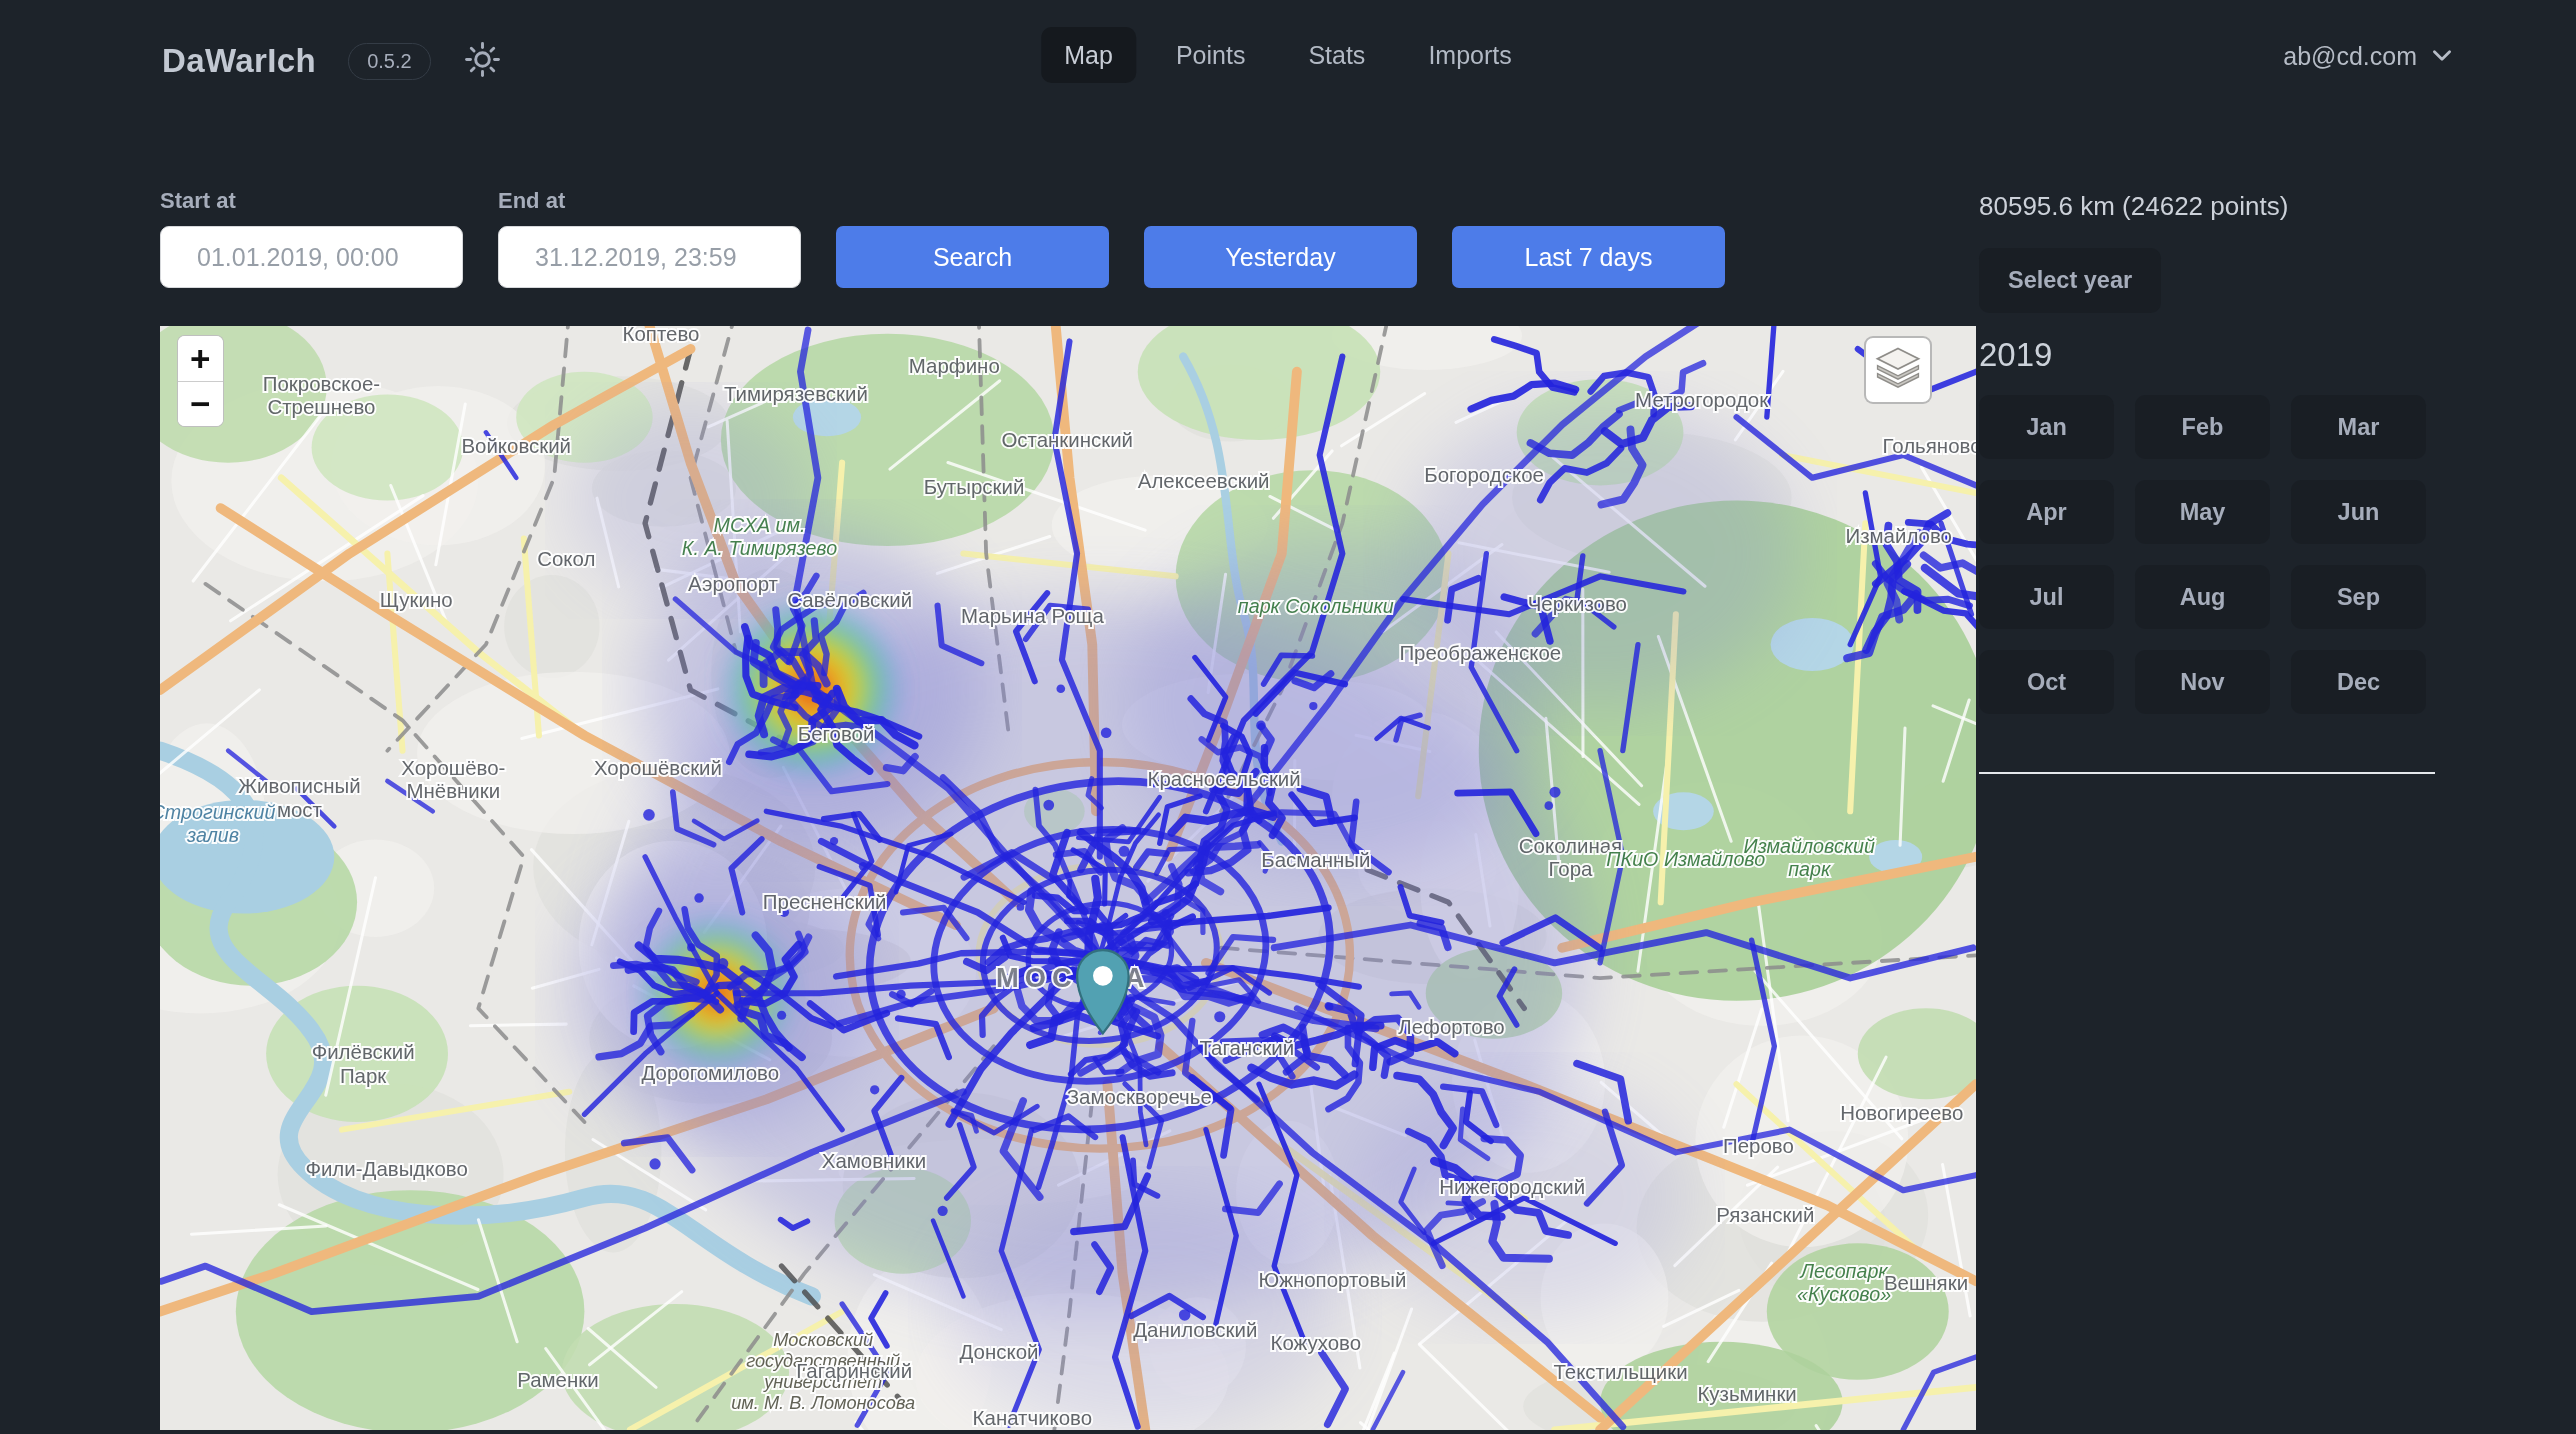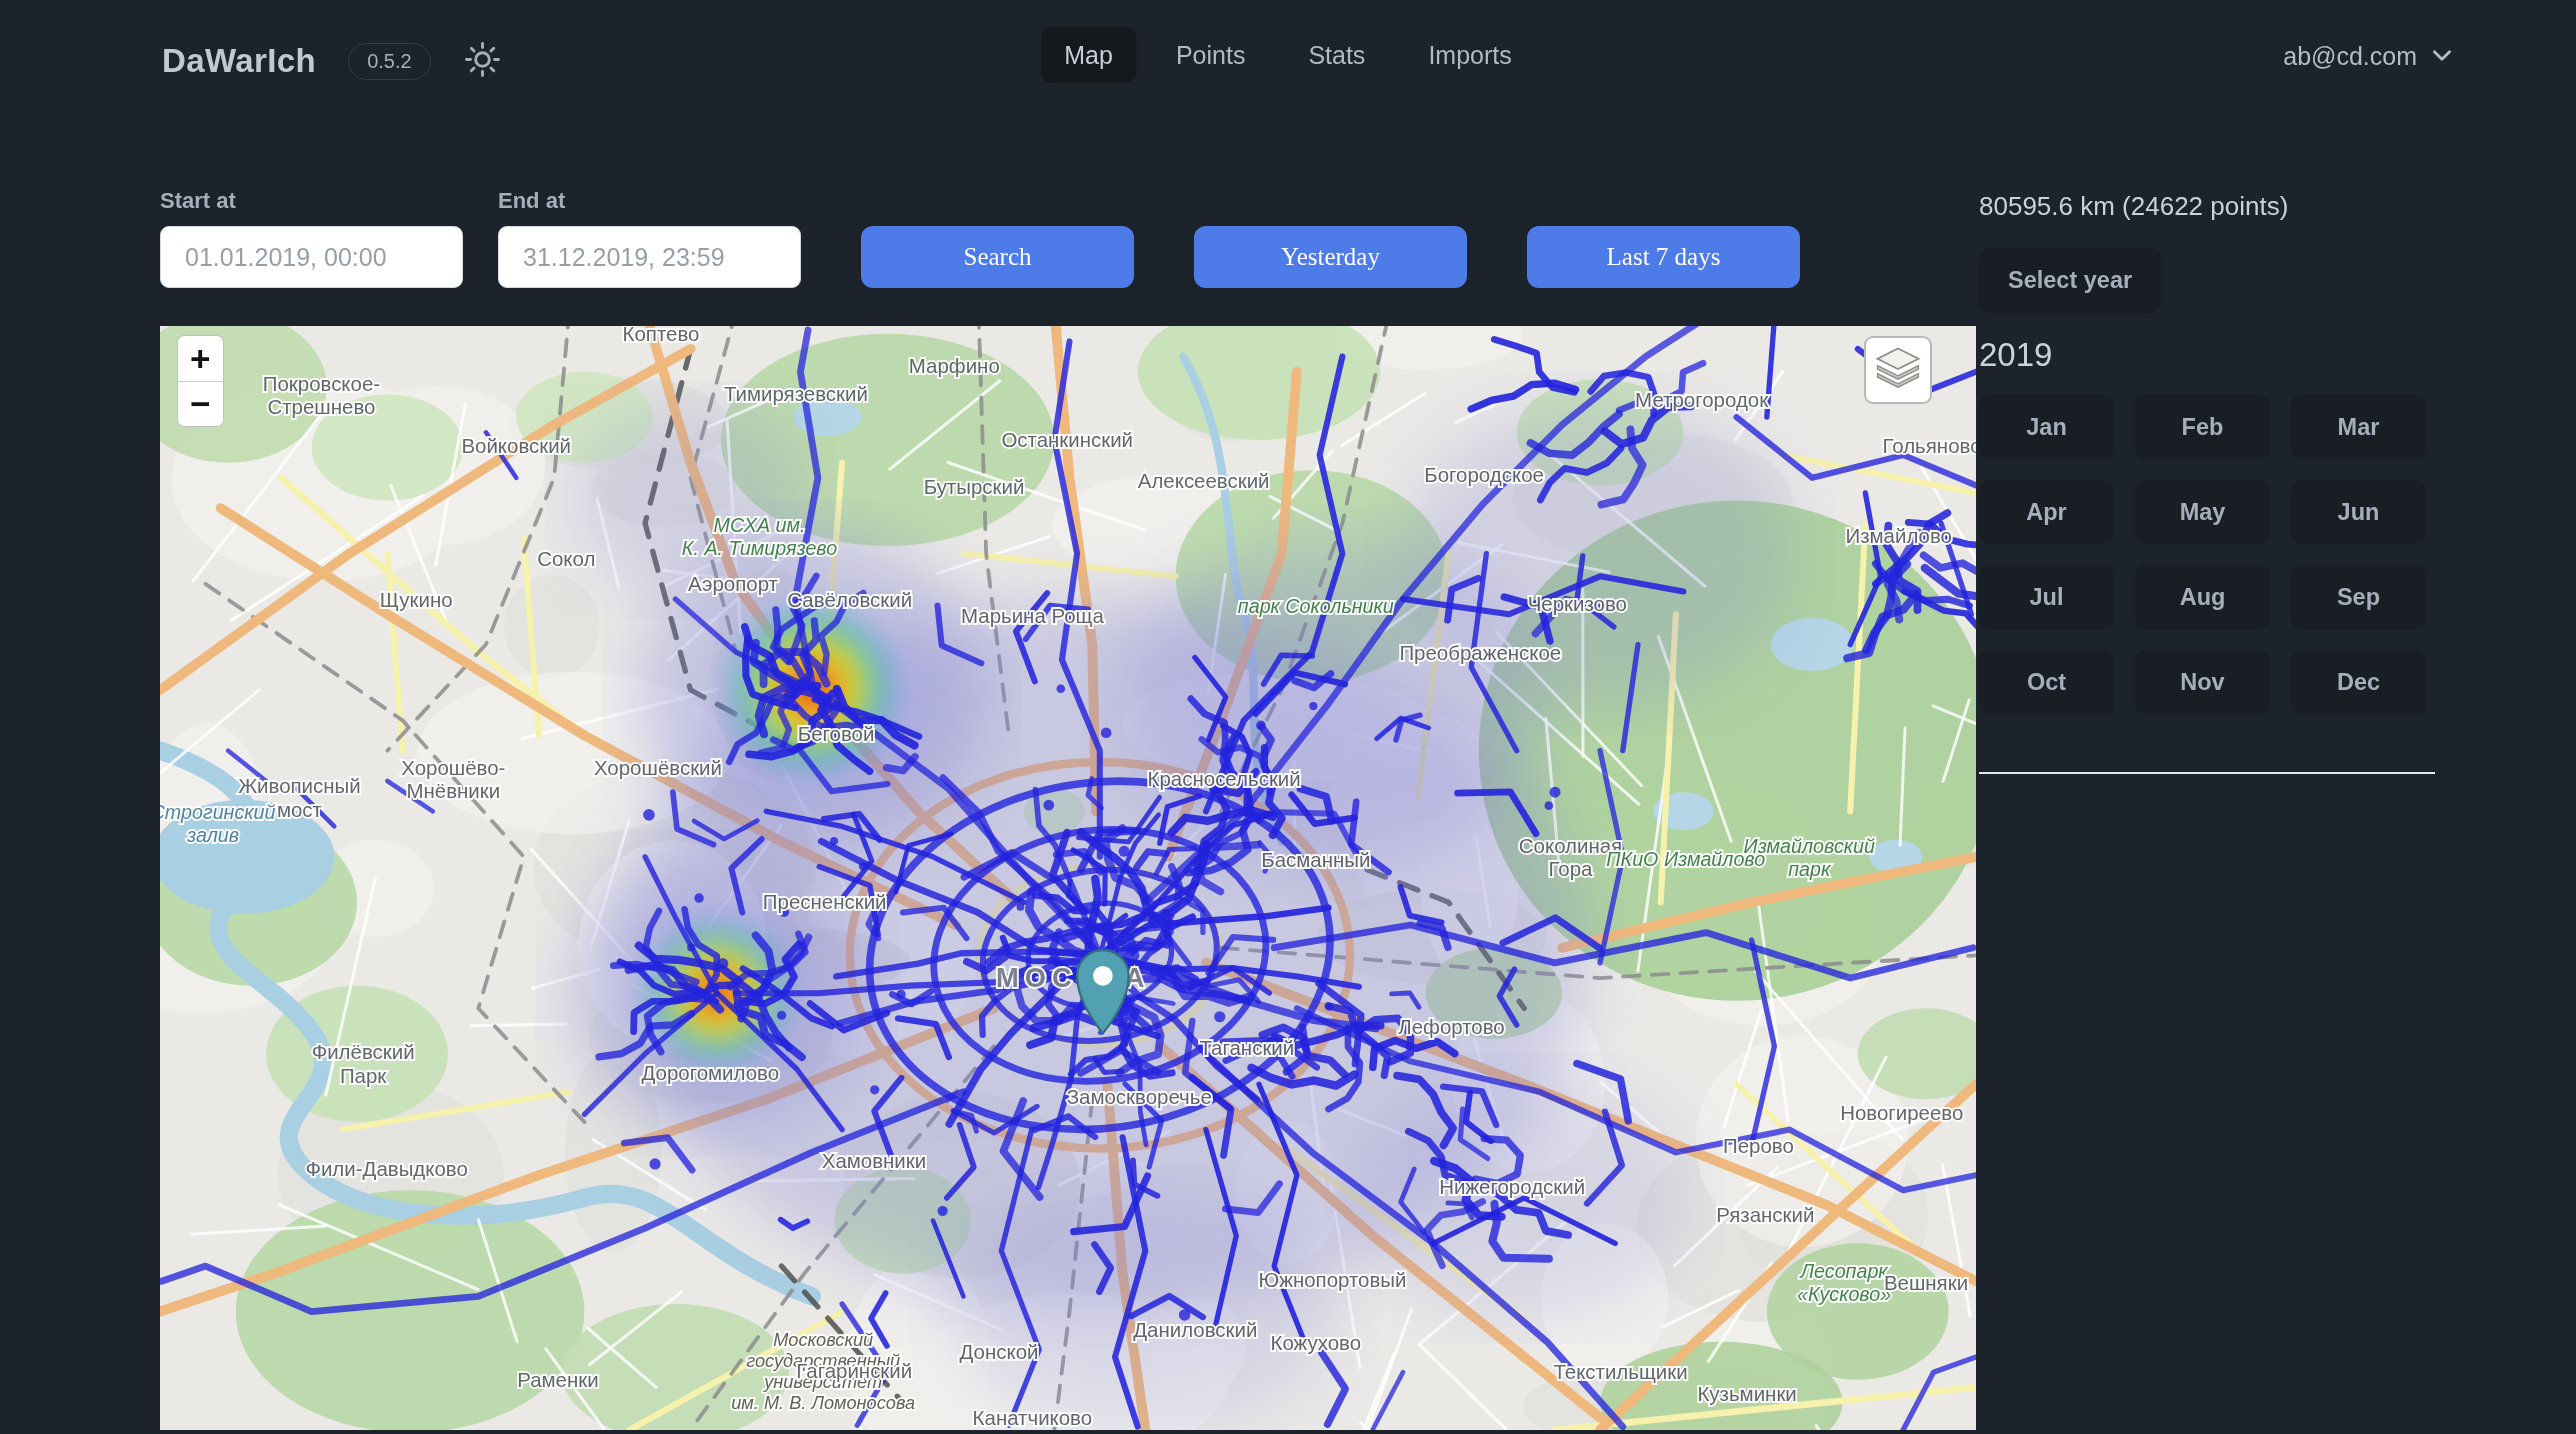--- a/index.html
+++ b/index.html
@@ -15,22 +15,22 @@
   .nav { position:absolute; left:50%; top:11px; transform:translateX(-50%); display:flex; align-items:flex-end; gap:17px; }
   .nav-item { font-size:25px; color:#b2b9c4; padding:13.6px 23px; border-radius:10.6px; cursor:pointer; background:transparent; border:none; font-family:inherit; }
   .nav-item.active { background:#15191e; color:#c8cdd6; }
   .account { position:absolute; right:121px; top:26px; display:flex; align-items:center; gap:12px; cursor:pointer; }
   .account-email { font-size:25px; color:#b6bcc6; }
 
   
   .controls { position:absolute; left:160px; top:188px; width:1816px; display:flex; align-items:flex-end; gap:35px; }
   .field-group { display:flex; flex-direction:column; }
   .field-label { font-size:22px; font-weight:bold; color:#a6adbb; margin-bottom:12px; }
-  .date-input { width:303px; height:62px; border-radius:9px; border:1.5px solid #d6d8db; background:#ffffff; color:#979ea7; font-size:25px; padding:0 24px; font-family:inherit; outline:none; }
-  .btn-blue { width:273px; height:62px; border:none; border-radius:12px; background:#4d7ce9; color:#ffffff; font-size:25px; font-family:Liberation Serif, serif; cursor:pointer;margin-left:25px; }
+  .date-input { width:303px; height:62px; border-radius:9px; border:1.5px solid #d6d8db; background:#ffffff; color:#979ea7; font-size:25px; padding:0 36px; font-family:inherit; outline:none; }
+  .btn-blue { width:273px; height:62px; border:none; border-radius:7px; background:#4d7ce9; color:#ffffff; font-size:25px; font-family:Liberation Sans, sans-serif; cursor:pointer; }
 
   
   .sidebar { position:absolute; left:1979px; top:191px; width:456px; }
   .stat-line { font-size:26px; color:#ccd1d9; }
   .select-year-btn { margin-top:26px; background:#191e24; border:none; border-radius:10.6px; color:#a6adbb; font-weight:bold; font-size:23.5px; padding:0 29px; height:65px; font-family:inherit; cursor:pointer; }
   .year-heading { margin-top:23px; font-size:33px; color:#ccd2da; }
   .month-grid { margin-top:21px; display:grid; grid-template-columns:repeat(3,135px); column-gap:25px; row-gap:30px;gap:21px; }
   .month-btn { width:135px; height:64px; background:#191e24; border:none; border-radius:10.6px; color:#a6adbb; font-weight:bold; font-size:23.5px; font-family:inherit; cursor:pointer; }
   .sidebar-divider { margin-top:58px; width:456px; height:2.3px; background:#e4e7eb; border:none; }
 

